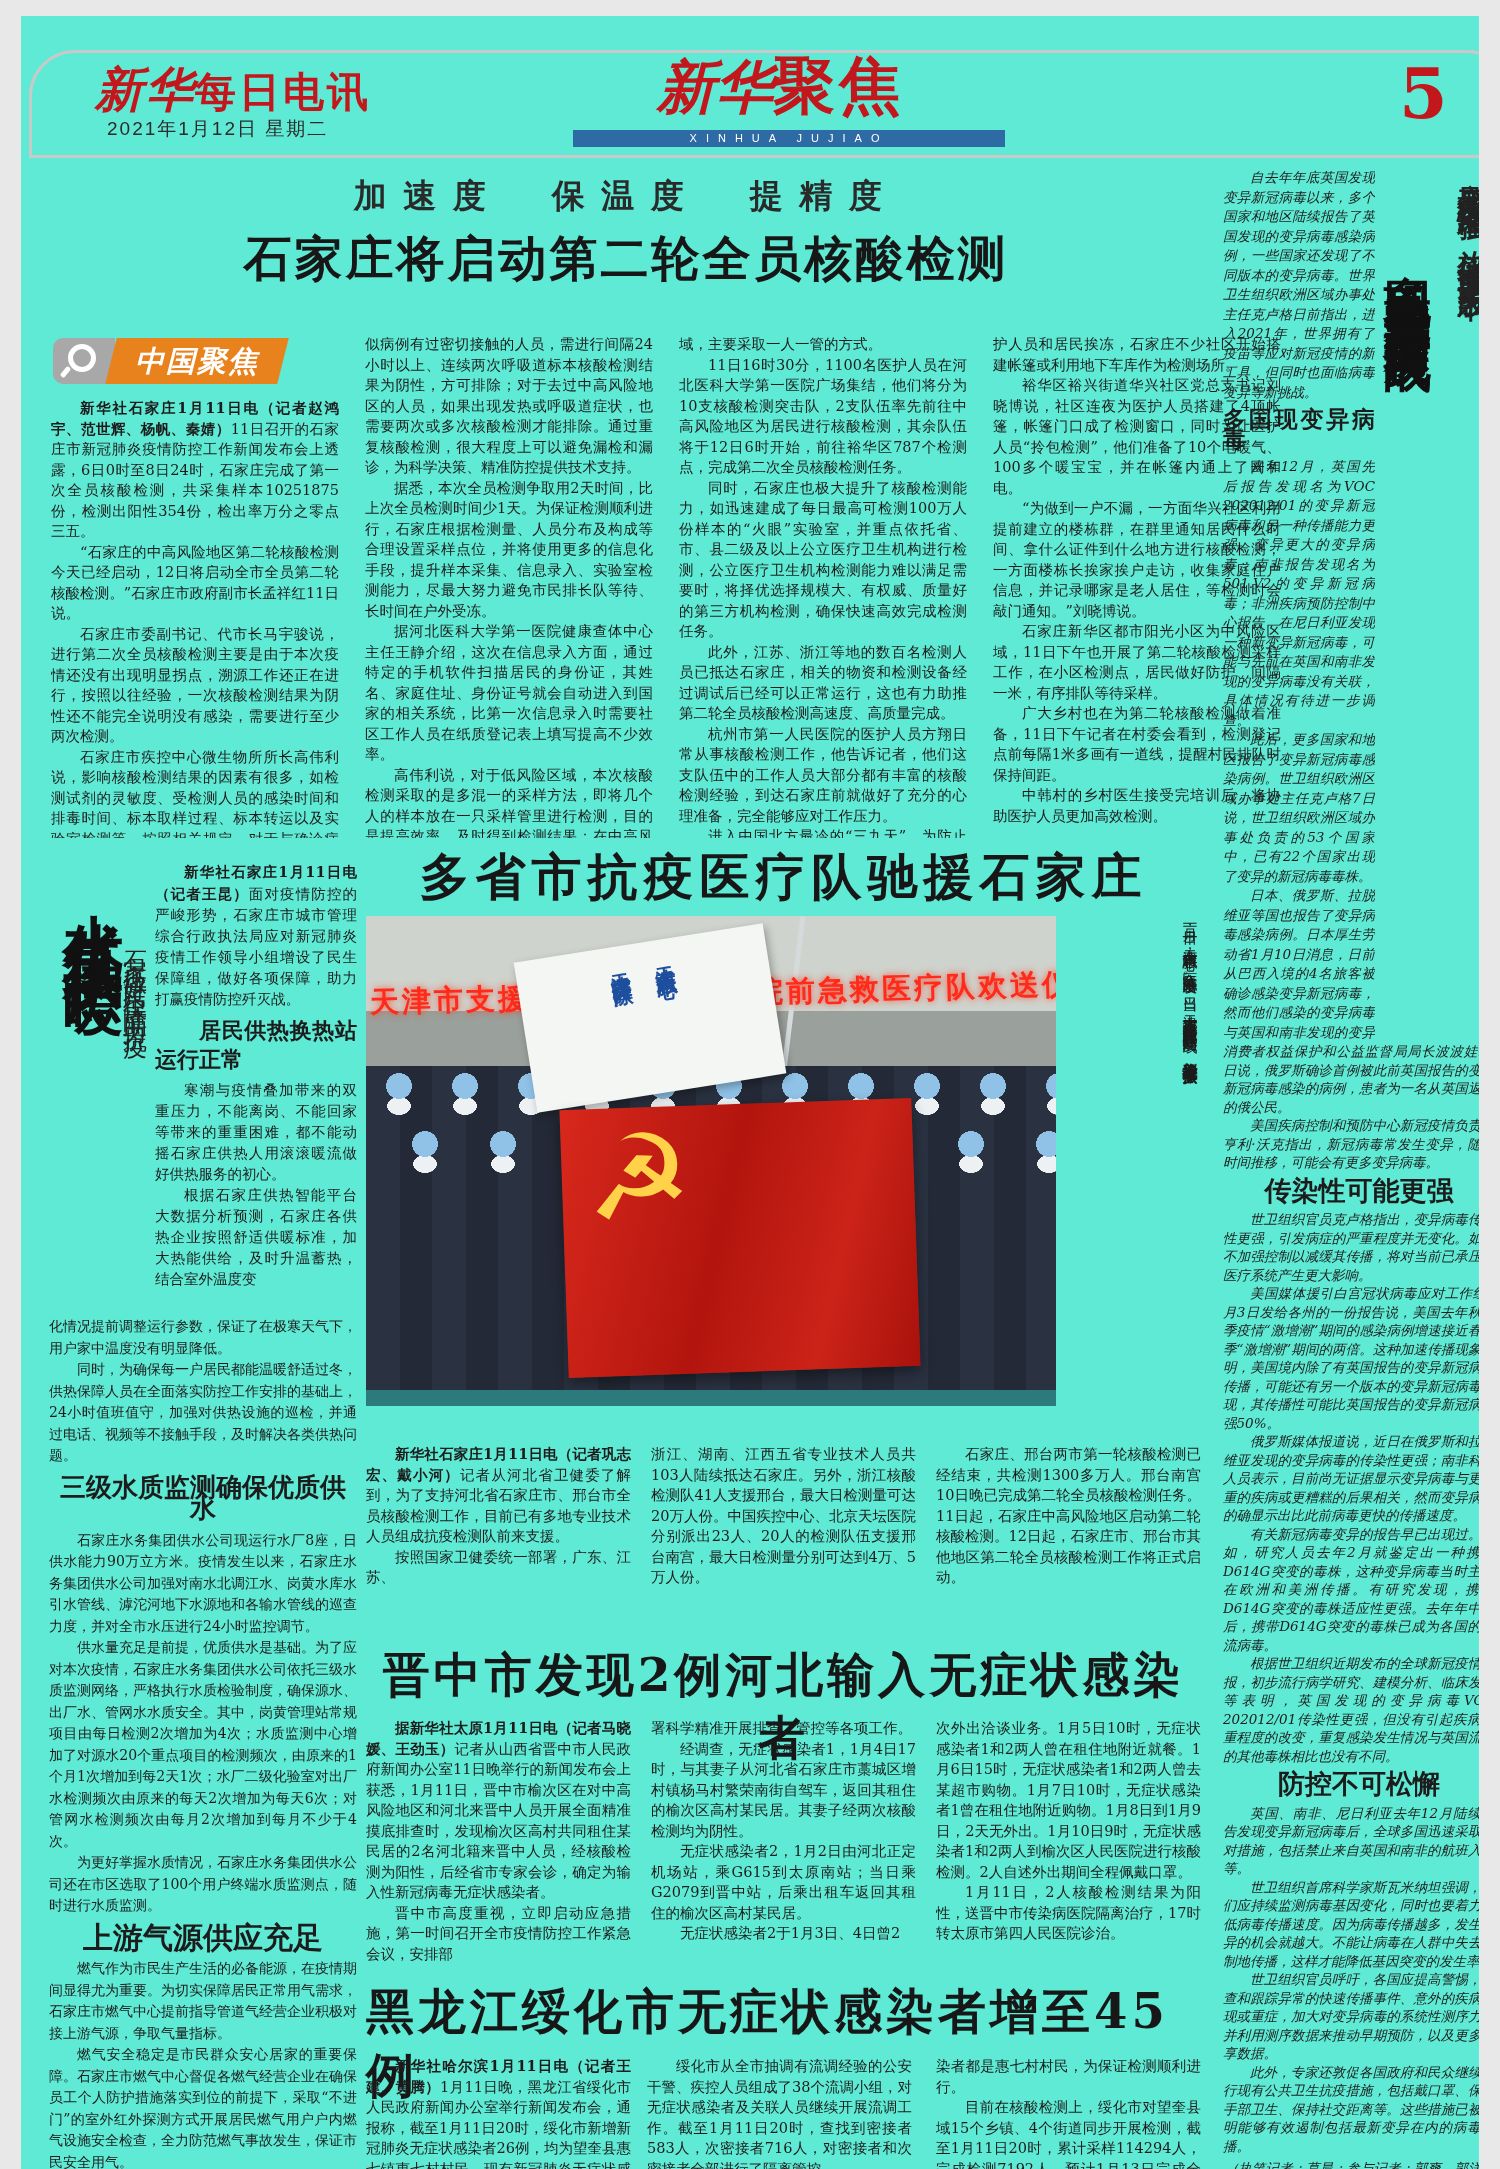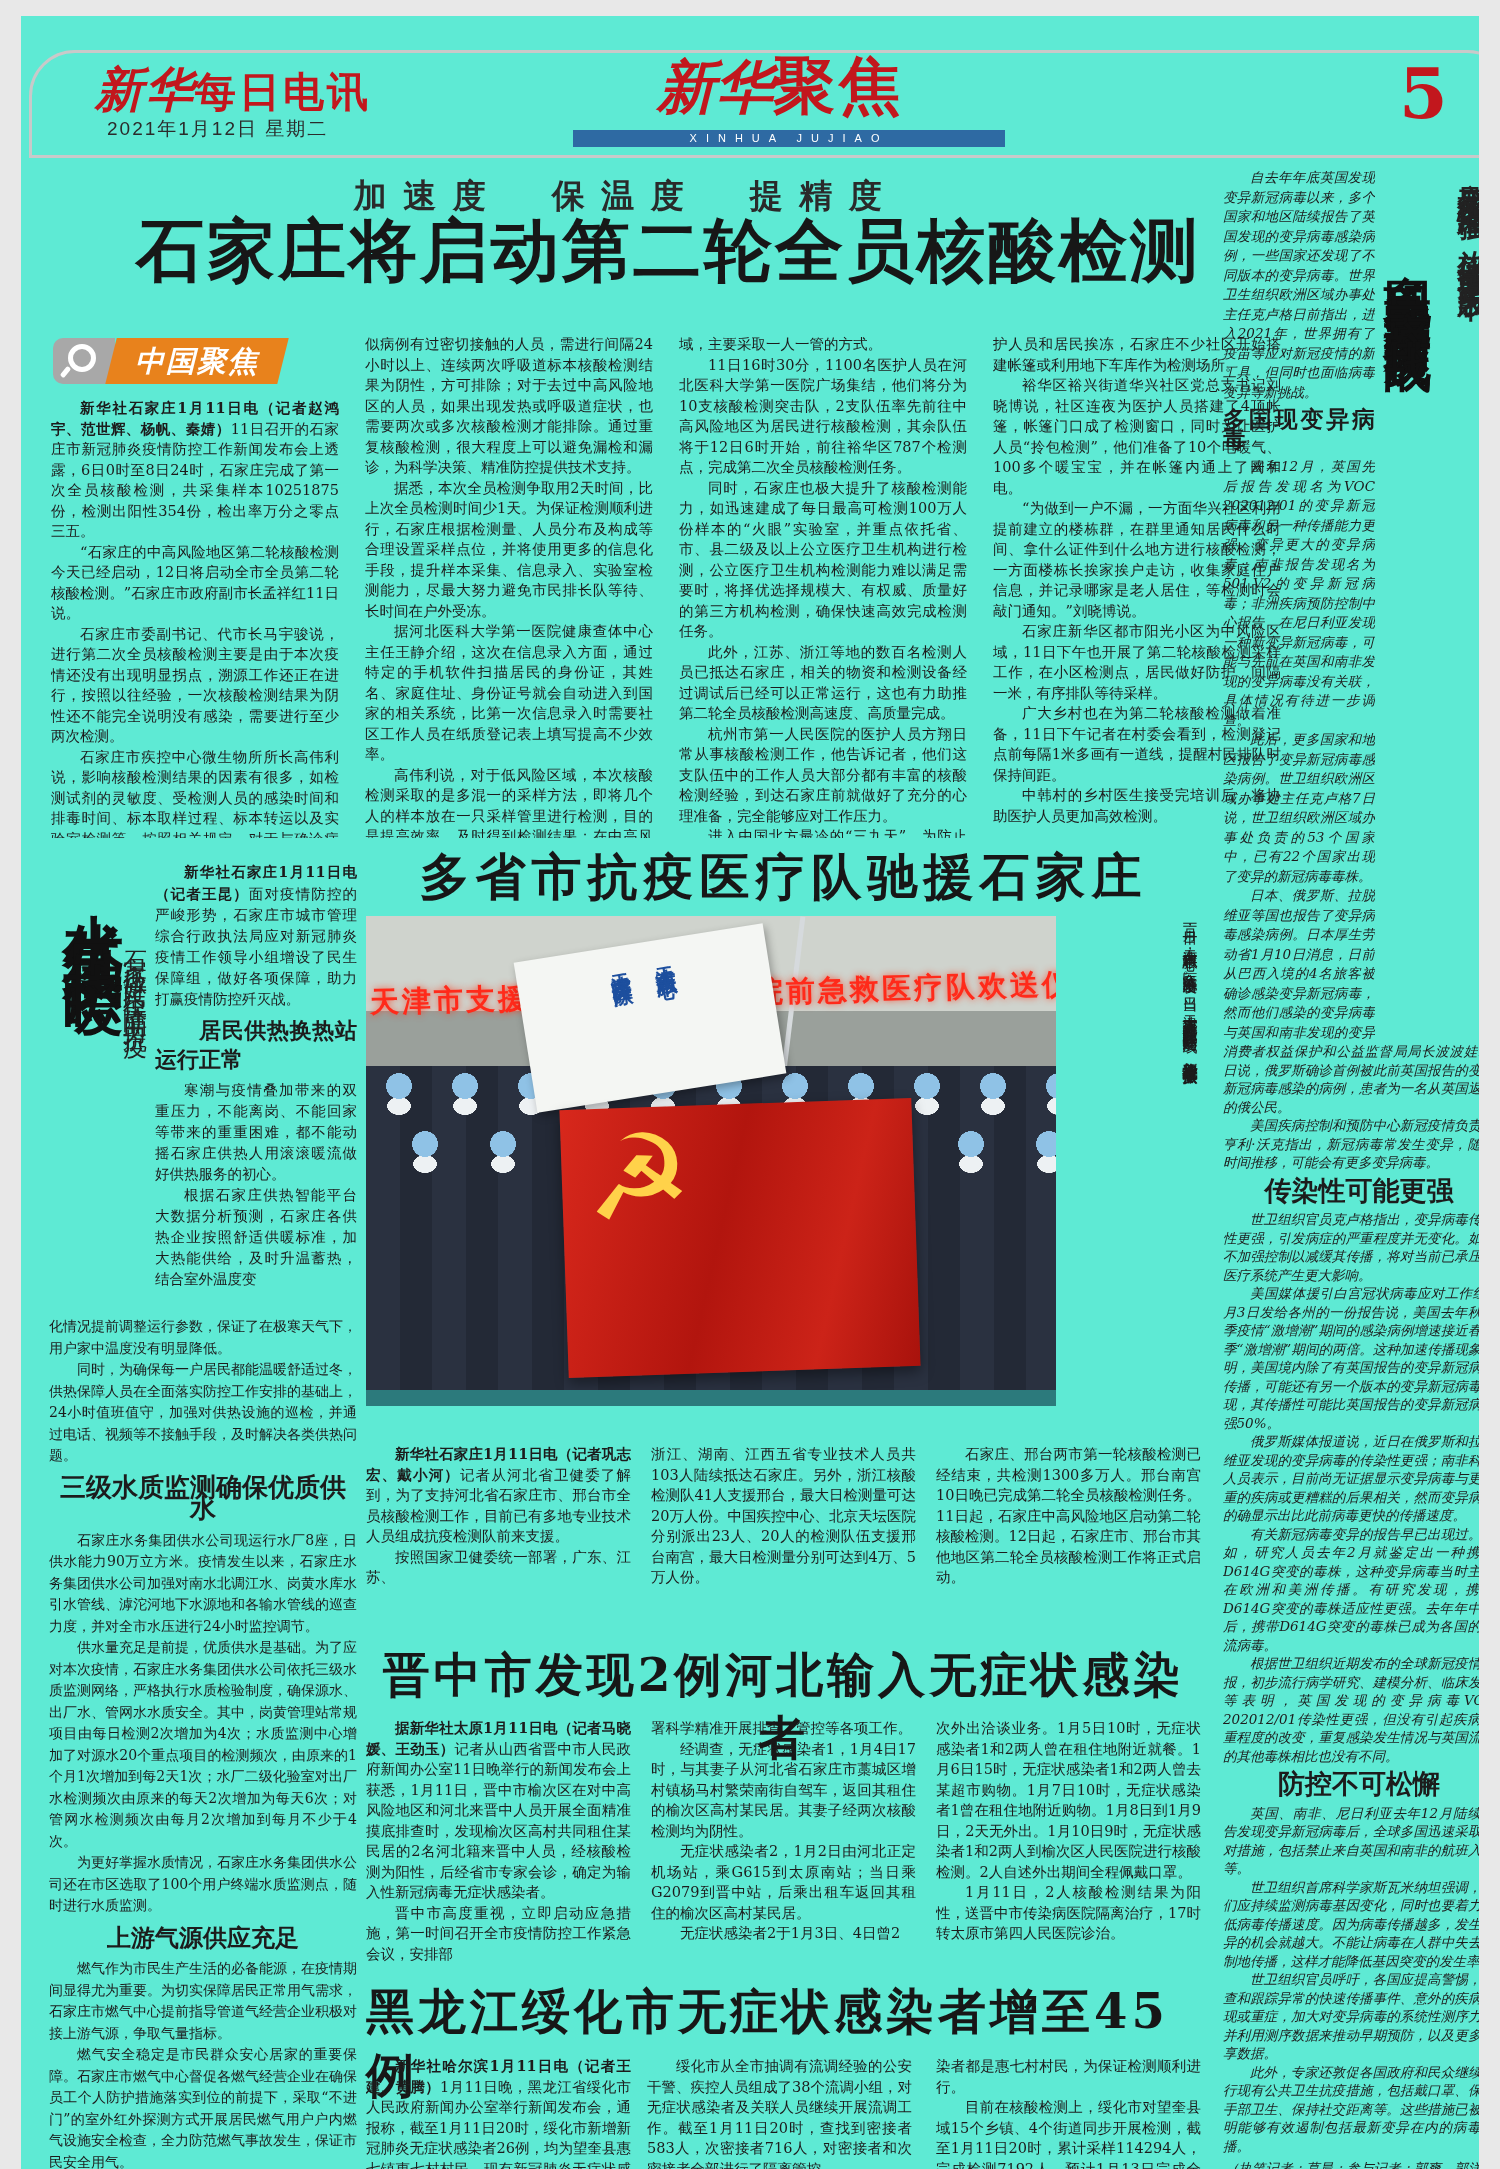--- a/index.html
+++ b/index.html
@@ -20,21 +20,21 @@
     font-family:"Liberation Sans",sans-serif;font-size:11px;letter-spacing:9px;text-align:center;line-height:17px;}
   .page-num{left:1378px;top:36px;font-size:70px;font-weight:700;color:#c2171d;}
   
   .bodycol{font-size:14.5px;line-height:20.5px;text-align:justify;overflow:hidden;}
   .para{margin:0;text-indent:2em;}
   .para.cont{text-indent:0;}
   b{font-weight:700;}
   
   .kicker{left:30px;top:158px;width:1150px;text-align:center;font-family:"Liberation Sans",sans-serif;
     font-weight:700;font-size:33px;letter-spacing:0.5em;color:#2a2a2a;}
-  .lead-headline{left:30px;top:190px;width:1150px;text-align:right;font-size:68px;font-weight:700;
+  .lead-headline{left:30px;top:211px;width:1150px;text-align:center;font-size:48px;font-weight:700;
     letter-spacing:3px;color:#171717;}
   .lead-col{top:318px;width:288px;height:504px;}
   .badge{display:flex;align-items:center;height:46px;margin:4px 0 14px 2px;}
   .badge-tab{width:62px;height:46px;background:#a8a8a8;border-radius:10px 0 0 10px;
     display:flex;align-items:center;justify-content:center;}
   .mag{position:relative;width:18px;height:18px;border:5px solid #fff;border-radius:50%;margin:-6px 4px 0 0;}
   .mag::after{content:"";position:absolute;left:-10px;top:17px;width:5px;height:12px;background:#fff;
     transform:rotate(40deg);border-radius:2px;}
   .badge-flag{height:46px;background:#e8821c;transform:skewX(-14deg);margin-left:-4px;padding:0 24px;
     display:flex;align-items:center;}
@@ -210,21 +210,21 @@
     <p class="para cont">化情况提前调整运行参数，保证了在极寒天气下，用户家中温度没有明显降低。</p>
     <div>
         <p class="para">同时，为确保每一户居民都能温暖舒适过冬，供热保障人员在全面落实防控工作安排的基础上，24小时值班值守，加强对供热设施的巡检，并通过电话、视频等不接触手段，及时解决各类供热问题。</p>
       </div>
     <div class="sub-center" style="font-size:26px;">三级水质监测确保优质供水</div>
     <div>
         <p class="para">石家庄水务集团供水公司现运行水厂8座，日供水能力90万立方米。疫情发生以来，石家庄水务集团供水公司加强对南水北调江水、岗黄水库水引水管线、滹沱河地下水源地和各输水管线的巡查力度，并对全市水压进行24小时监控调节。</p>
         <p class="para">供水量充足是前提，优质供水是基础。为了应对本次疫情，石家庄水务集团供水公司依托三级水质监测网络，严格执行水质检验制度，确保源水、出厂水、管网水水质安全。其中，岗黄管理站常规项目由每日检测2次增加为4次；水质监测中心增加了对源水20个重点项目的检测频次，由原来的1个月1次增加到每2天1次；水厂二级化验室对出厂水检测频次由原来的每天2次增加为每天6次；对管网水检测频次由每月2次增加到每月不少于4次。</p>
         <p class="para">为更好掌握水质情况，石家庄水务集团供水公司还在市区选取了100个用户终端水质监测点，随时进行水质监测。</p>
       </div>
-    <div class="sub-center" style="font-size:24px;">上游气源供应充足</div>
+    <div class="sub-center" style="font-size:30px;">上游气源供应充足</div>
     <div>
         <p class="para">燃气作为市民生产生活的必备能源，在疫情期间显得尤为重要。为切实保障居民正常用气需求，石家庄市燃气中心提前指导管道气经营企业积极对接上游气源，争取气量指标。</p>
         <p class="para">燃气安全稳定是市民群众安心居家的重要保障。石家庄市燃气中心督促各燃气经营企业在确保员工个人防护措施落实到位的前提下，采取“不进门”的室外红外探测方式开展居民燃气用户户内燃气设施安全检查，全力防范燃气事故发生，保证市民安全用气。</p>
       </div>
   </div>
 
   <div class="abs mid-headline">多省市抗疫医疗队驰援石家庄</div>
   <div class="abs photo">
     <div class="pole"></div>
     <div class="led">天津市支援河北省石家庄医院前急救医疗队欢送仪式</div>

